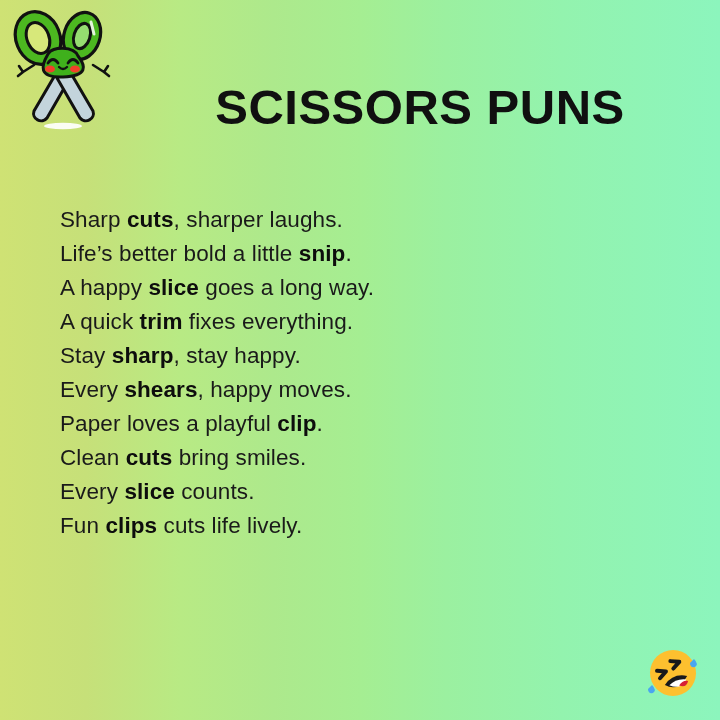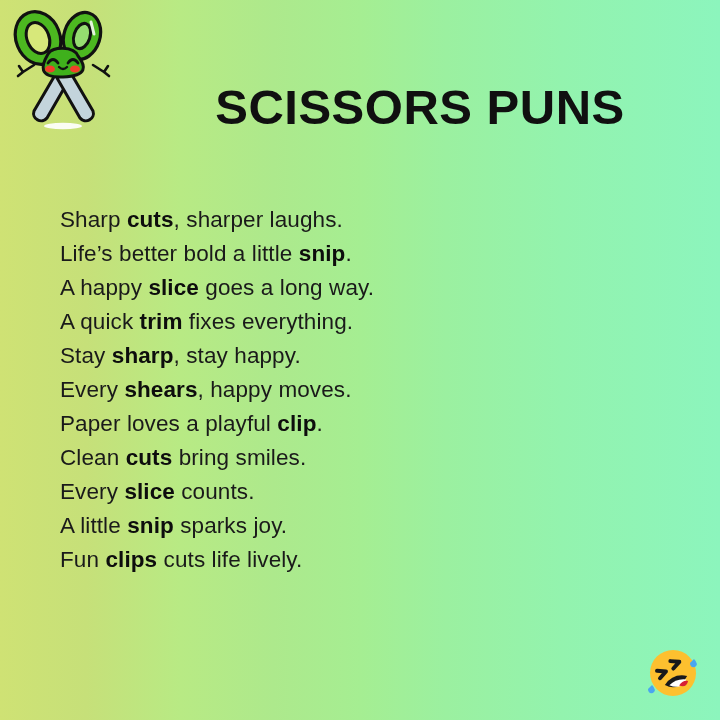--- a/index.html
+++ b/index.html
@@ -145,23 +145,20 @@
     <div class="pun-line">
       <span>Paper loves a playful </span><b>clip</b><span>.</span>
     </div>
     <div class="pun-line">
       <span>Clean </span><b>cuts</b><span> bring smiles.</span>
     </div>
     <div class="pun-line">
       <span>Every </span><b>slice</b><span> counts.</span>
     </div>
     <div class="pun-line">
-      <span>A little </span><b>snip</b><span> sparks joy.</span>
-    </div>
-    <div class="pun-line">
       <span>Fun </span><b>clips</b><span> cuts life lively.</span>
     </div>
   </div>
 
   <div id="emoji-badge">
     <svg width="60" height="60" viewBox="0 0 60 60" xmlns="http://www.w3.org/2000/svg">
       <g transform="rotate(-22 30 30)">
         <circle cx="30" cy="30" r="23" fill="#fdc02f"></circle>
         <path d="M16 22 l8 4 l-8 4" stroke="#18191b" stroke-width="4" fill="none" stroke-linecap="round" stroke-linejoin="round"></path>
         <path d="M32 18 l8 4 l-8 4" stroke="#18191b" stroke-width="4" fill="none" stroke-linecap="round" stroke-linejoin="round"></path>

